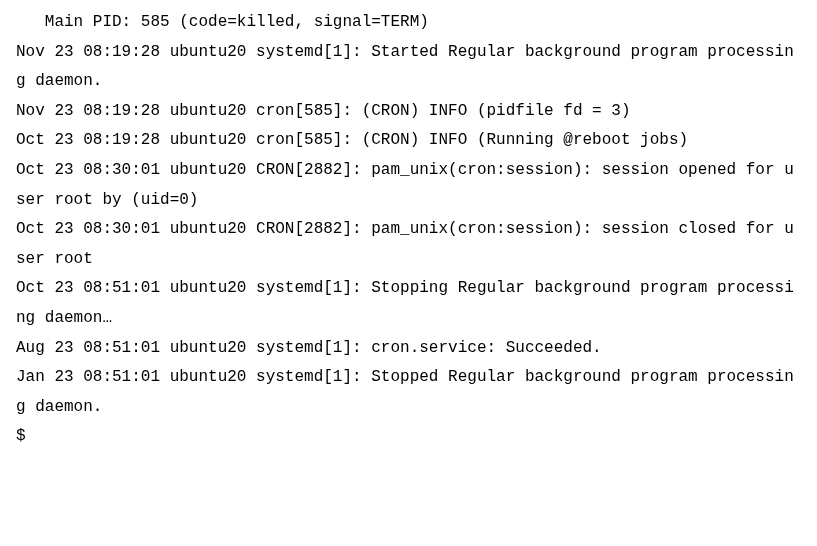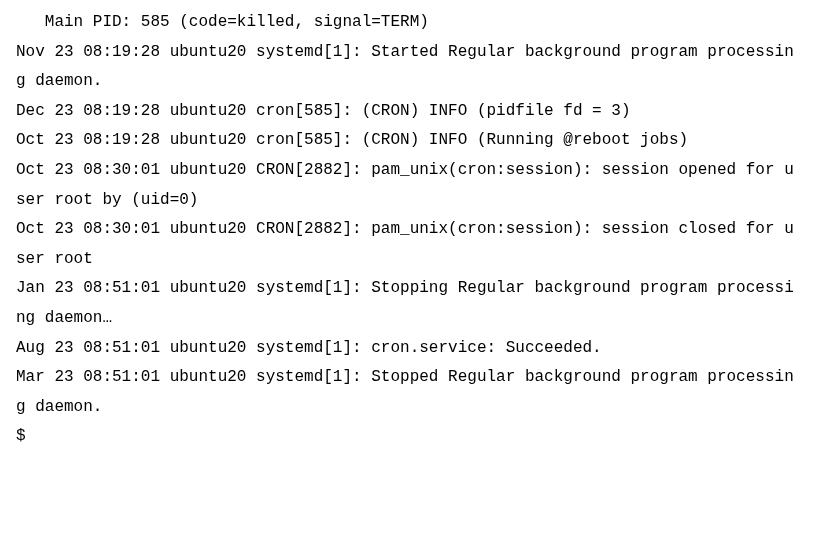--- a/index.html
+++ b/index.html
@@ -20,21 +20,21 @@
     .indent {
       padding-left: 3ch;
     }
   </style>
 </head>
 <body>
 
 <div class="line indent">Main PID: 585 (code=killed, signal=TERM)</div>
 
 <div class="line">Nov 23 08:19:28 ubuntu20 systemd[1]: Started Regular background program processing daemon.</div>
-<div class="line">Dec 23 08:19:28 ubuntu20 cron[585]: (CRON) INFO (pidfile fd = 3)</div>
+<div class="line">Nov 23 08:19:28 ubuntu20 cron[585]: (CRON) INFO (pidfile fd = 3)</div>
 <div class="line">Oct 23 08:19:28 ubuntu20 cron[585]: (CRON) INFO (Running @reboot jobs)</div>
 <div class="line">Oct 23 08:30:01 ubuntu20 CRON[2882]: pam_unix(cron:session): session opened for user root by (uid=0)</div>
 <div class="line">Oct 23 08:30:01 ubuntu20 CRON[2882]: pam_unix(cron:session): session closed for user root</div>
-<div class="line">Jan 23 08:51:01 ubuntu20 systemd[1]: Stopping Regular background program processing daemon…</div>
+<div class="line">Oct 23 08:51:01 ubuntu20 systemd[1]: Stopping Regular background program processing daemon…</div>
 <div class="line">Aug 23 08:51:01 ubuntu20 systemd[1]: cron.service: Succeeded.</div>
-<div class="line">Mar 23 08:51:01 ubuntu20 systemd[1]: Stopped Regular background program processing daemon.</div>
+<div class="line">Jan 23 08:51:01 ubuntu20 systemd[1]: Stopped Regular background program processing daemon.</div>
 
 <div class="line">$</div>
 
 </body></html>

